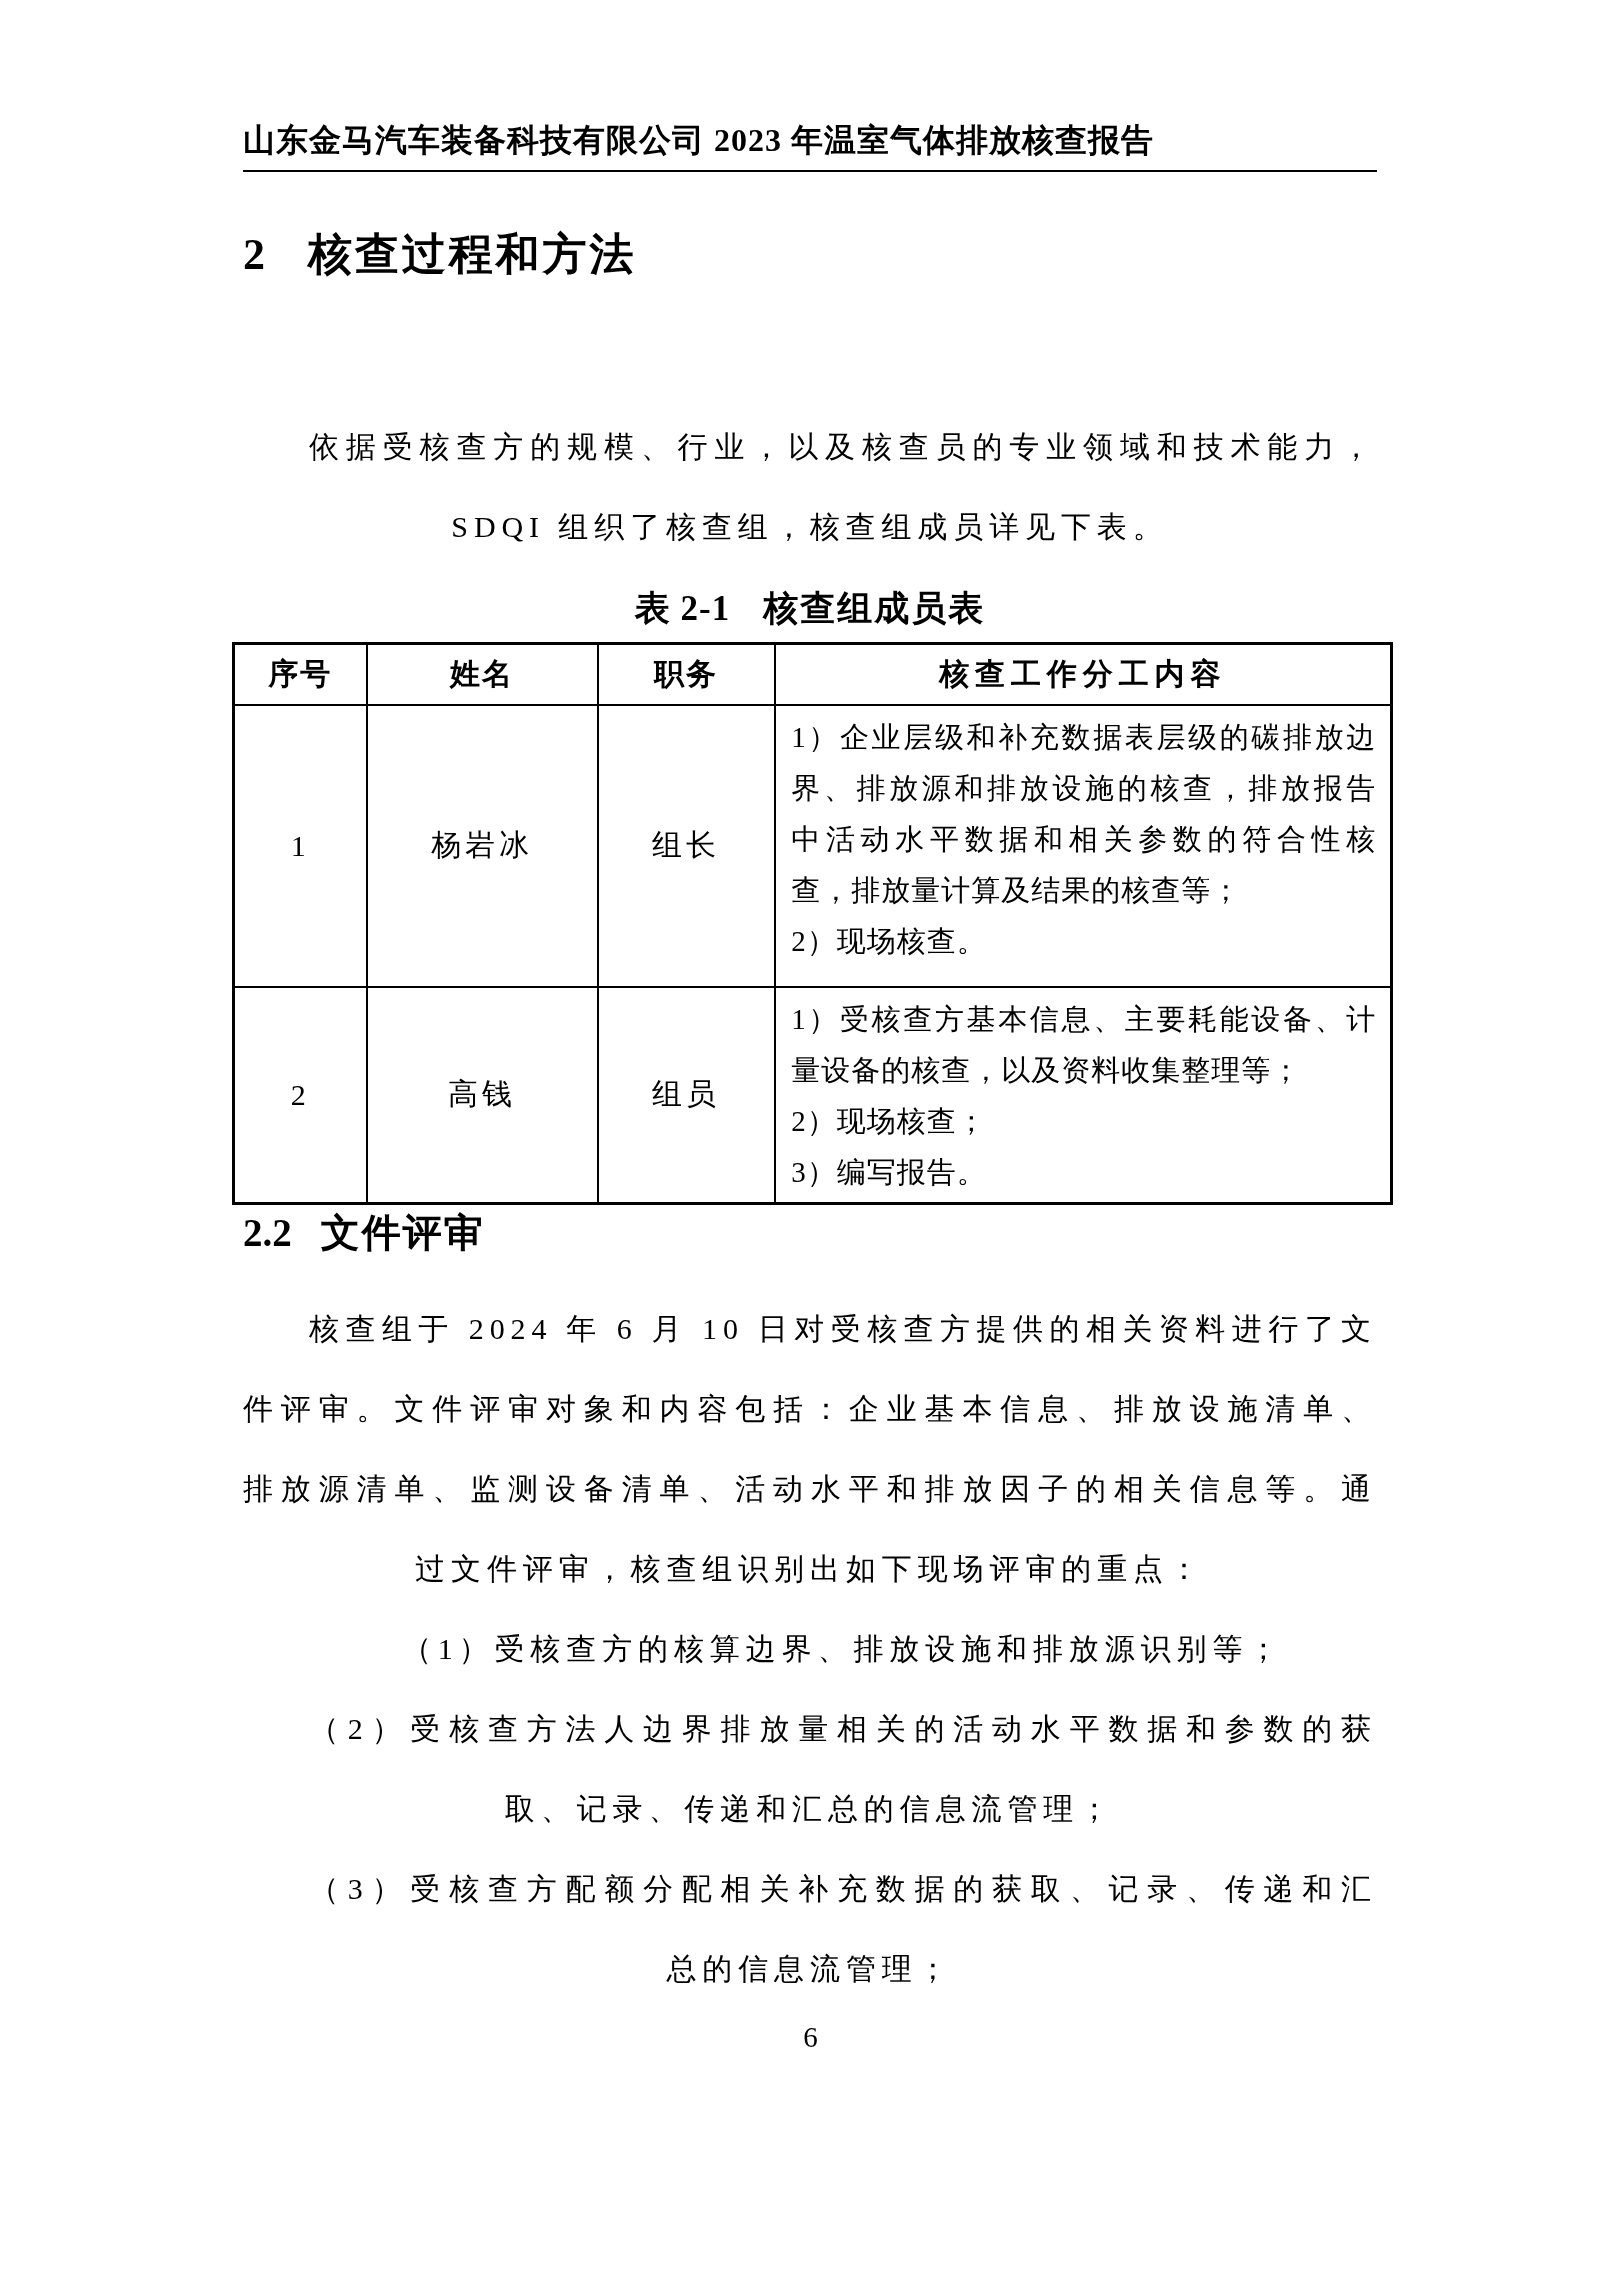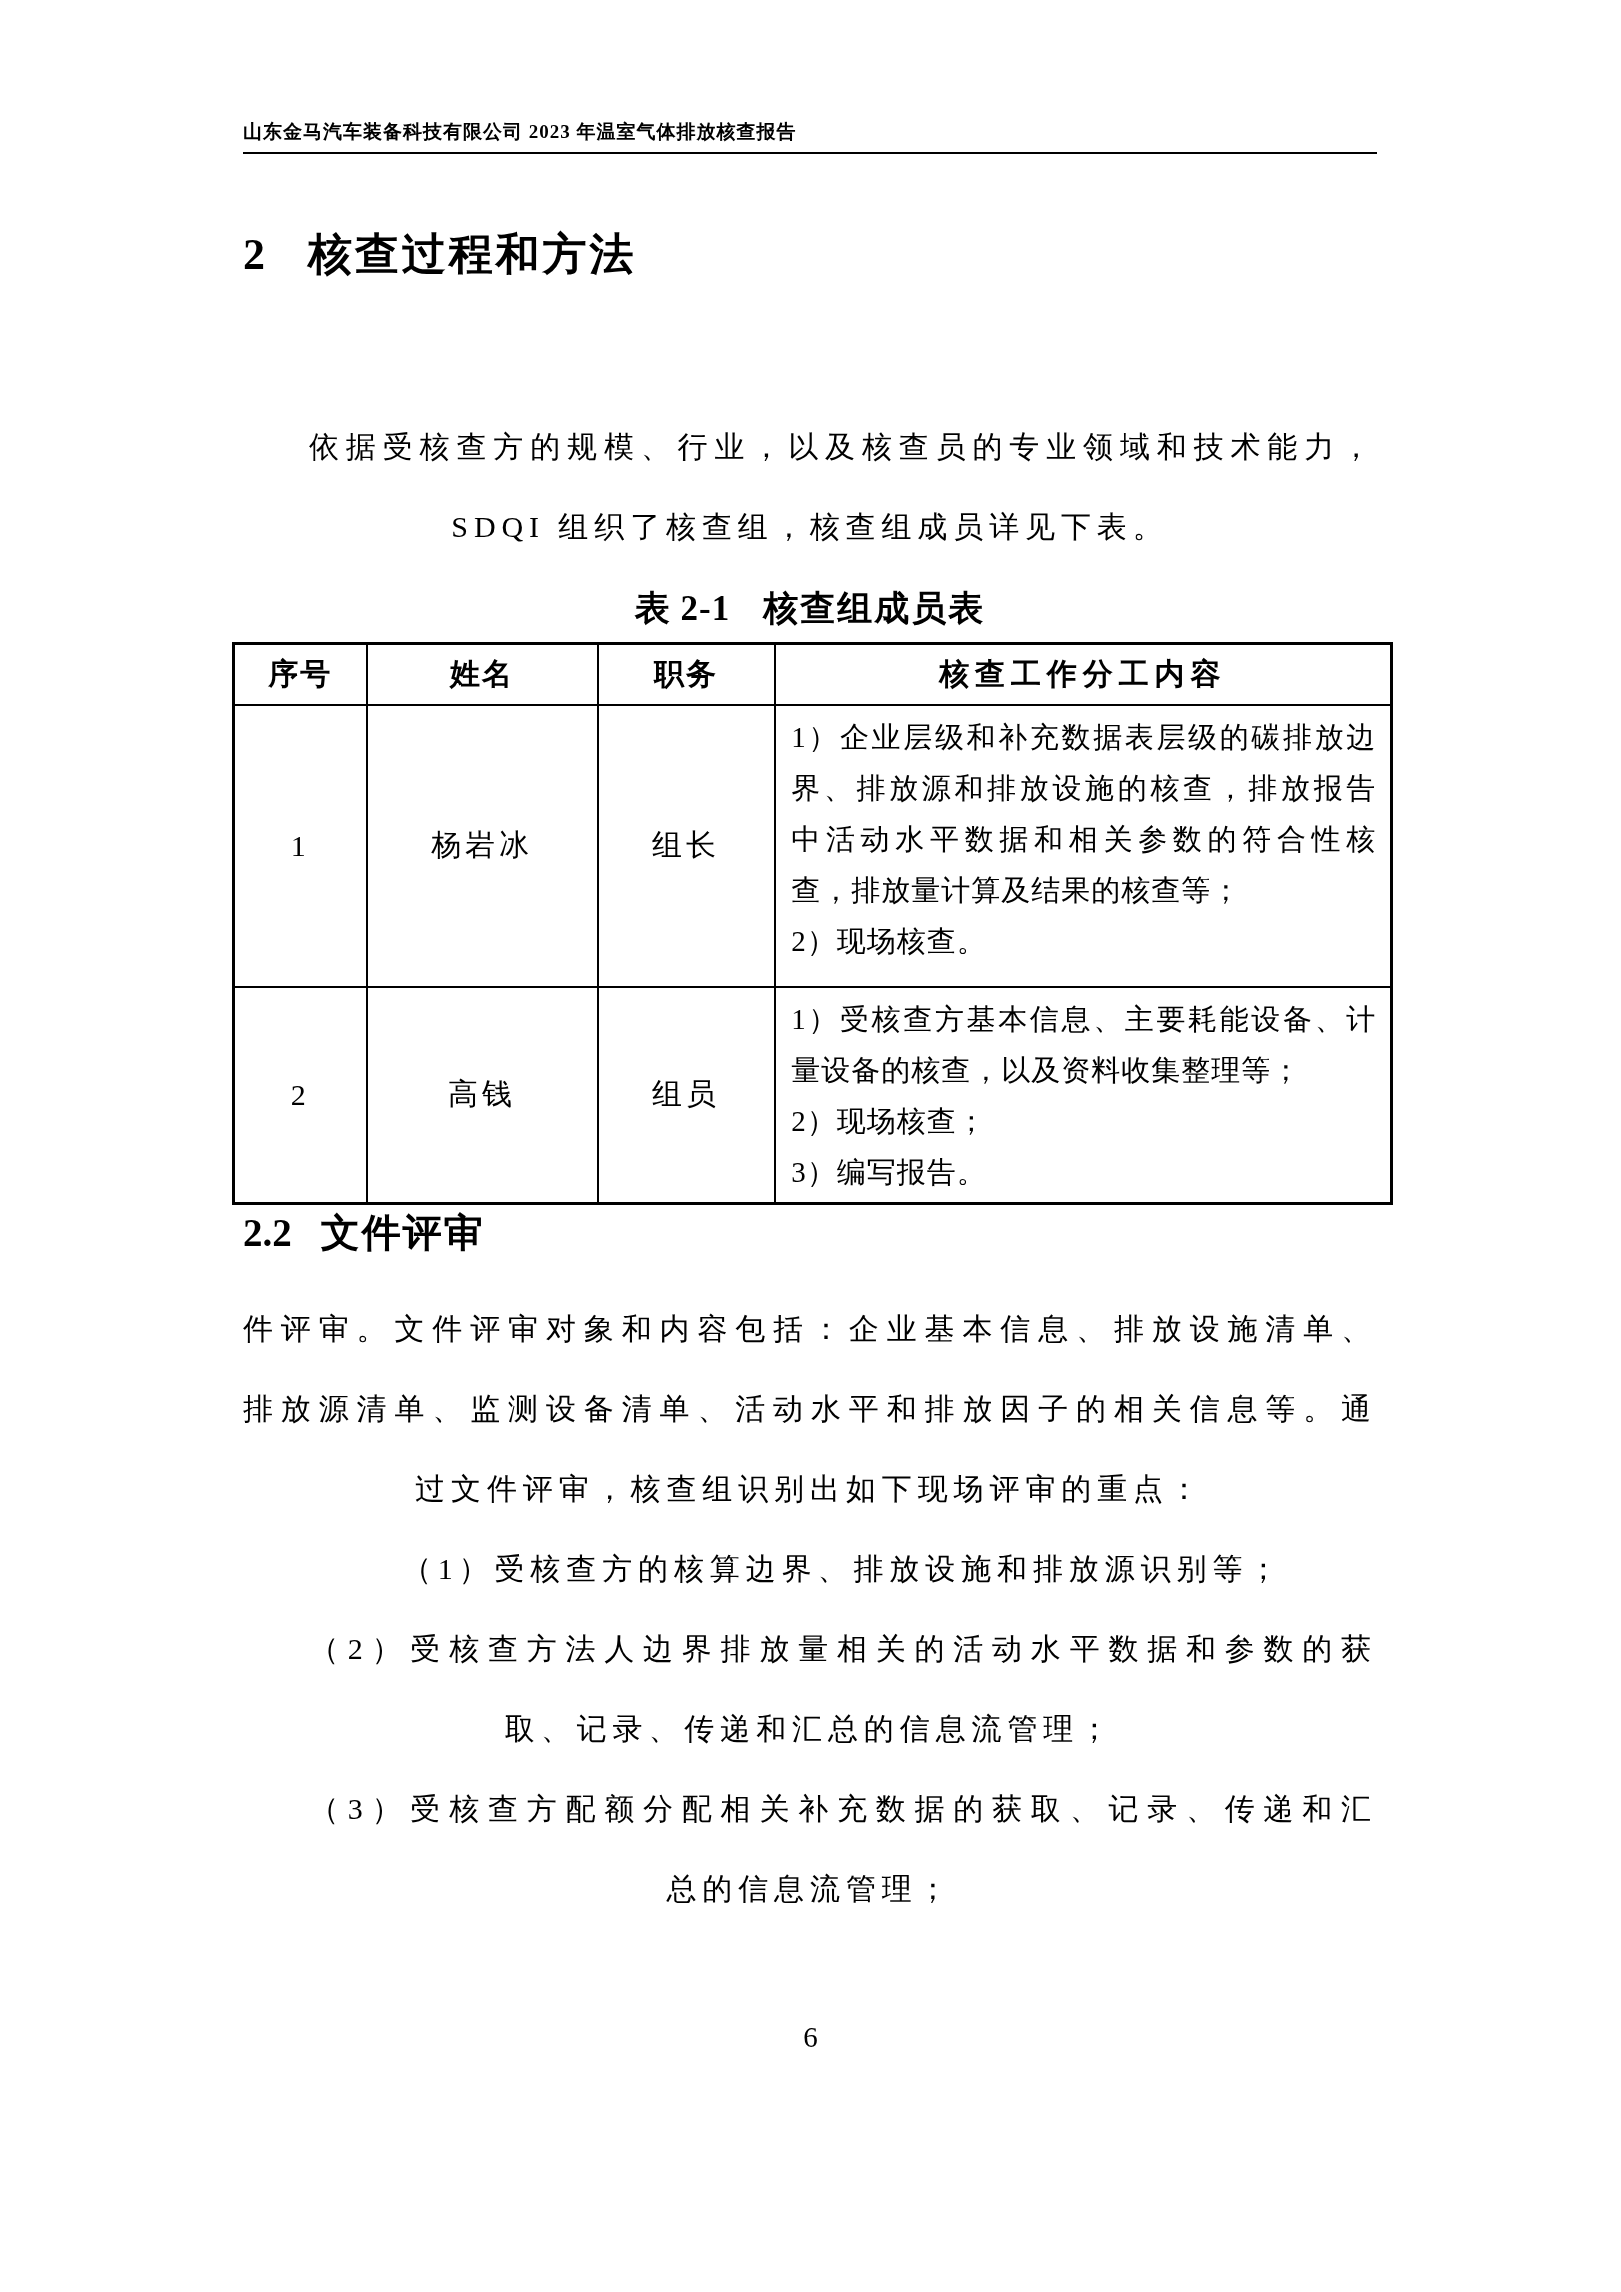--- a/index.html
+++ b/index.html
@@ -7,21 +7,21 @@
     position:relative;
     width:1621px; height:2293px;
     background:#ffffff;
     font-family:"Liberation Serif","DejaVu Serif",serif;
     color:#000;
     overflow:hidden;
   }
   
   .running-head {
     position:absolute; left:243px; top:119px; width:1134px;
-    font-size:19px; font-weight:bold; letter-spacing:1px;
+    font-size:32px; font-weight:bold; letter-spacing:1px;
     padding-bottom:6.9px; border-bottom:2.9px solid #000;
     white-space:nowrap;
   }
   
   .h-l1 { position:absolute; left:243px; font-size:44px; font-weight:bold; letter-spacing:2.9px; white-space:nowrap; }
   .h-l2 { position:absolute; left:243px; font-size:39px; font-weight:bold; letter-spacing:2px; white-space:nowrap; }
   .h-num-wide { margin-right:43px; letter-spacing:0; }
   .h-num { margin-right:29px; letter-spacing:0; }
   
   .bodyblock { position:absolute; left:243px; width:1134px; }
@@ -127,20 +127,21 @@
       </td>
     </tr>
   </tbody>
     </table>
 
   <div class="h-l2" style="top:1206px;">
     <span class="h-num">2.2</span><span>文件评审</span>
   </div>
 
   <div class="bodyblock" style="top:1289px;">
+    <div class="line ind j">核查组于 2024 年 6 月 10 日对受核查方提供的相关资料进行了文</div>
     <div class="line j">件评审。文件评审对象和内容包括：企业基本信息、排放设施清单、</div>
     <div class="line j">排放源清单、监测设备清单、活动水平和排放因子的相关信息等。通</div>
     <div class="line">过文件评审，核查组识别出如下现场评审的重点：</div>
     <div class="line ind">（1）受核查方的核算边界、排放设施和排放源识别等；</div>
     <div class="line ind j">（2）受核查方法人边界排放量相关的活动水平数据和参数的获</div>
     <div class="line">取、记录、传递和汇总的信息流管理；</div>
     <div class="line ind j">（3）受核查方配额分配相关补充数据的获取、记录、传递和汇</div>
     <div class="line">总的信息流管理；</div>
   </div>
 

